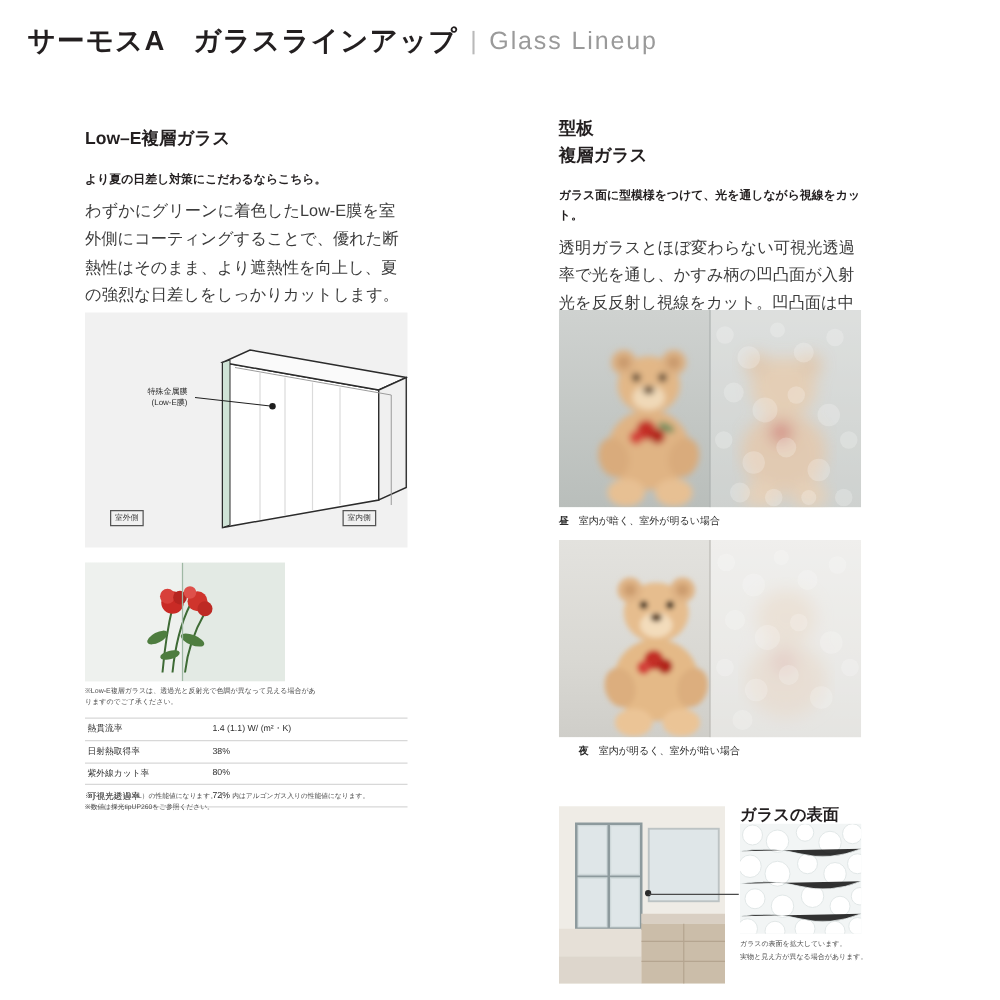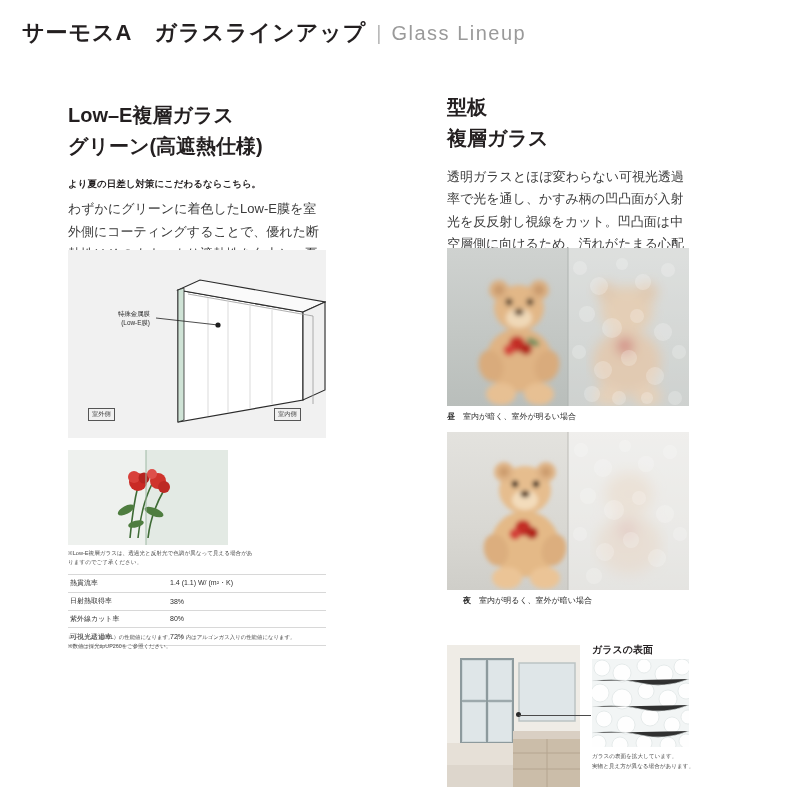--- a/index.html
+++ b/index.html
@@ -54,21 +54,21 @@
     width: 258px;
   }
   .col-right {
     position: absolute;
     left: 447px;
     top: 92px;
     width: 242px;
   }
 
   .sec-title {
-    font-size: 20px;
+    font-size: 14px;
     font-weight: bold;
     line-height: 1.55;
     color: #231f20;
     margin: 0 0 12px 0;
   }
   .sec-title .l2 { display: block; }
 
   .lead {
     font-size: 9.5px;
     font-weight: bold;
@@ -184,21 +184,21 @@
     left: 447px;
     top: 645px;
     width: 133px;
     height: 142px;
     overflow: hidden;
   }
   .surface-title {
     position: absolute;
     left: 592px;
     top: 643px;
-    font-size: 10px;
+    font-size: 13px;
     font-weight: bold;
     color: #231f20;
   }
   .surface-photo {
     position: absolute;
     left: 592px;
     top: 659px;
     width: 97px;
     height: 88px;
     background: #f4f6f6;
@@ -236,21 +236,20 @@
 
 <div class="page-header">
   <span class="header-title-ja">サーモスA　ガラスラインアップ</span>
   <span class="header-sep">|</span>
   <span class="header-title-en">Glass Lineup</span>
 </div>
 
 <div class="col-left">
   <div class="sec-title">
     <span class="l1">Low–E複層ガラス</span>
-    <span class="l2">グリーン(高遮熱仕様)</span>
   </div>
   <p class="lead">より夏の日差し対策にこだわるならこちら。</p>
   <p class="body-txt">わずかにグリーンに着色したLow-E膜を室外側にコーティングすることで、優れた断熱性はそのまま、より遮熱性を向上し、夏の強烈な日差しをしっかりカットします。夏に頻繁に冷房を使用する地域や強烈な日差しが入る部屋などにおすすめです。</p>
 </div>
 
 <div class="diagram-panel">
   <svg class="glass-svg" width="258" height="188" viewBox="0 0 258 188">
 
     <polygon points="110,40 235,62 235,150 110,172" fill="#ffffff" stroke="#2b2b2b" stroke-width="1.2"></polygon>
     <polygon points="110,40 132,30 257,52 235,62" fill="#fafafa" stroke="#2b2b2b" stroke-width="1.1"></polygon>
@@ -330,20 +329,21 @@
 </tbody>
   </table>
 <div class="spec-note" style="white-space:pre-line;">※トステム（LIXIL）の性能値になります。（ ）内はアルゴンガス入りの性能値になります。
 ※数値は採光tipUP260をご参照ください。</div>
 
 <div class="col-right">
   <div class="sec-title">
     <span class="l1">型板</span>
     <span class="l2">複層ガラス</span>
   </div>
+  <p class="lead">ガラス面に型模様をつけて、光を通しながら視線をカット。</p>
   <p class="body-txt">透明ガラスとほぼ変わらない可視光透過率で光を通し、かすみ柄の凹凸面が入射光を反反射し視線をカット。凹凸面は中空層側に向けるため、汚れがたまる心配はありません。</p>
 </div>
 
 <div class="photo photo-day">
   <svg class="bear-scene" width="242" height="158" viewBox="0 0 242 158">
     <defs>
       <linearGradient id="bgDay" x1="0" y1="0" x2="0" y2="1">
         <stop offset="0%" stop-color="#cfd2d0"></stop>
         <stop offset="55%" stop-color="#c3c7c4"></stop>
         <stop offset="100%" stop-color="#b9bebb"></stop>

